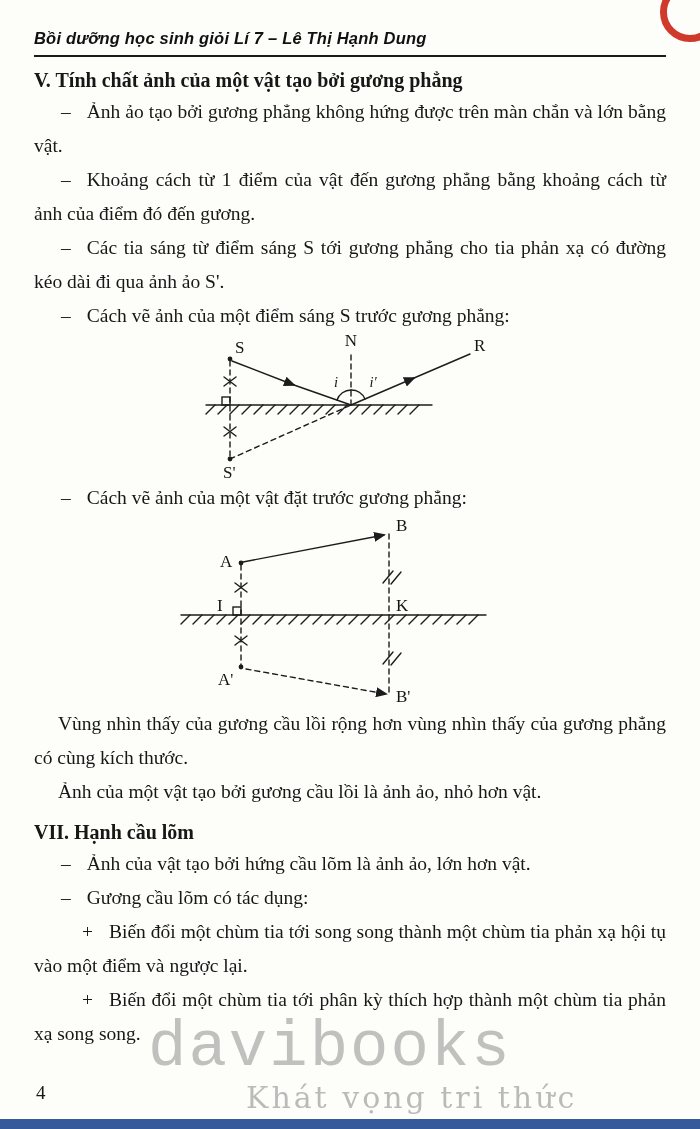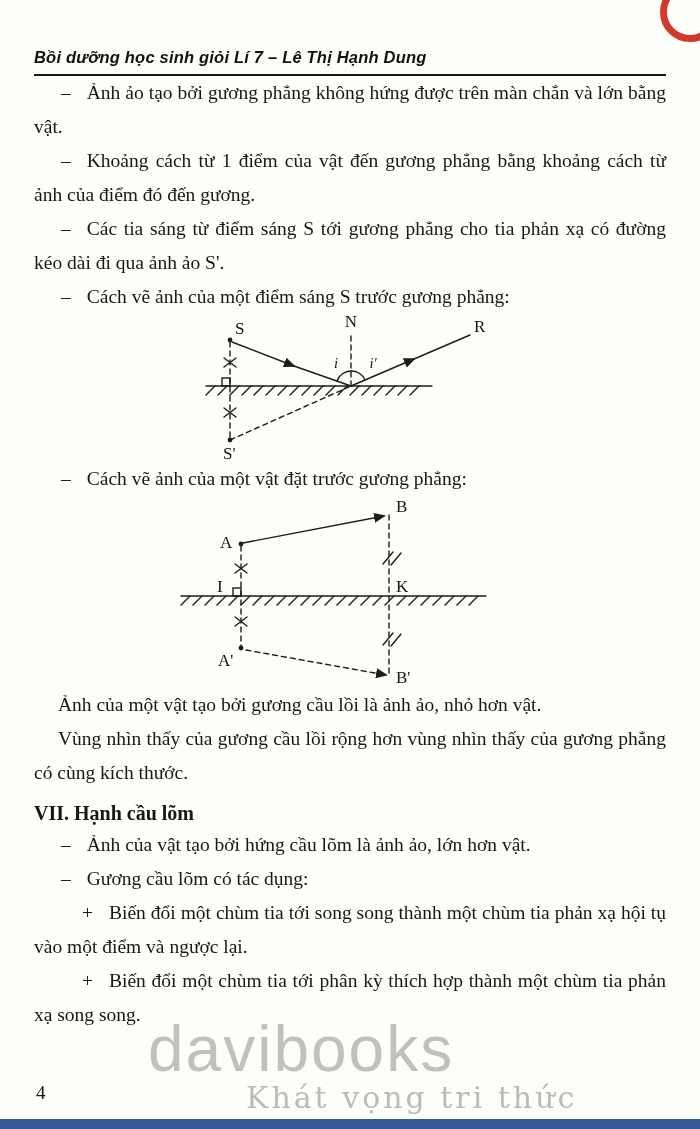--- a/index.html
+++ b/index.html
@@ -3,40 +3,40 @@
 <meta charset="utf-8">
 <style>
   html,body{margin:0;padding:0}
   body{
     width:700px;height:1129px;position:relative;overflow:hidden;
     background:#fdfdfa;color:#171717;
     font-family:"Liberation Serif",serif;
   }
   .content{position:relative;z-index:2;padding:0 34px;}
   .header{
-    padding-top:48px;padding-bottom:7px;border-bottom:2.5px solid #1a1a1a;
+    padding-top:29px;padding-bottom:7px;border-bottom:2.5px solid #1a1a1a;
     font-family:"Liberation Sans",sans-serif;font-style:italic;font-weight:700;
     font-size:16.5px;letter-spacing:.2px;color:#111;
   }
   h2{font-size:20px;line-height:26px;margin:10px 0 2px;font-weight:700;}
   p.para{font-size:19.5px;line-height:34px;text-align:justify;margin:0;}
   p.bullet{text-indent:27px;}
   p.sub{text-indent:48px;}
   p.indent{text-indent:24px;}
   .marker{margin-right:16px;}
   figure{margin:0;}
   figure svg{display:block;}
   .s{stroke:#1c1c1c;stroke-width:1.4;fill:none;stroke-linecap:round;}
   .dash{stroke-dasharray:5 4;}
   .dot{fill:#1c1c1c;stroke:none;}
   svg text{font-family:"Liberation Serif",serif;font-size:17px;fill:#141414;}
   svg text.small{font-size:14.5px;font-style:italic;}
   .wm-brand{
     position:absolute;left:148px;top:1012px;z-index:1;
-    font-family:Liberation Sans, sans-serif;font-size:64px;letter-spacing:2px;
+    font-family:Liberation Mono, monospace;font-size:64px;letter-spacing:2px;
     color:#8f8f8f;opacity:.55;white-space:nowrap;
   }
   .wm-tag{
     position:absolute;left:246px;top:1080px;z-index:1;
     font-family:"DejaVu Serif",serif;font-size:30px;letter-spacing:3px;
     color:#8f8f8f;opacity:.6;white-space:nowrap;
   }
   .pagenum{position:absolute;left:36px;top:1082px;z-index:2;font-size:19px;}
   .bottom-bar{position:absolute;left:0;right:0;bottom:0;height:10px;background:#36599c;z-index:3;}
   .corner-mark{
@@ -46,20 +46,21 @@
 </style>
 </head>
 <body>
 
 <div class="corner-mark"></div>
 
 <div class="content">
 
   <div class="header">Bồi dưỡng học sinh giỏi Lí 7 – Lê Thị Hạnh Dung</div>
 
+  <h2>V. Tính chất ảnh của một vật tạo bởi gương phẳng</h2>
 
   <p class="para bullet"><span class="marker">–</span><span>Ảnh ảo tạo bởi gương phẳng không hứng được trên màn chắn và lớn bằng vật.</span></p>
   <p class="para bullet"><span class="marker">–</span><span>Khoảng cách từ 1 điểm của vật đến gương phẳng bằng khoảng cách từ ảnh của điểm đó đến gương.</span></p>
   <p class="para bullet"><span class="marker">–</span><span>Các tia sáng từ điểm sáng S tới gương phẳng cho tia  phản xạ có đường kéo dài đi qua ảnh ảo S'.</span></p>
   <p class="para bullet"><span class="marker">–</span><span>Cách vẽ ảnh của một điểm sáng S trước gương phẳng:</span></p>
 
   <figure>
     <svg width="640" height="148" viewBox="0 0 640 148">
       <defs>
         <marker id="ah1" markerWidth="12" markerHeight="10" refX="10" refY="5" orient="auto" markerUnits="userSpaceOnUse">
@@ -134,22 +135,22 @@
 
       <text x="186" y="52">A</text>
       <text x="362" y="16">B</text>
       <text x="183" y="96">I</text>
       <text x="362" y="96">K</text>
       <text x="184" y="170">A'</text>
       <text x="362" y="187">B'</text>
     </svg>
   </figure>
 
+  <p class="para indent">Vùng nhìn thấy của gương cầu lồi rộng hơn vùng nhìn thấy của gương phẳng có cùng kích thước.</p>
   <p class="para indent">Ảnh của một vật tạo bởi gương cầu lồi là ảnh ảo, nhỏ hơn vật.</p>
-  <p class="para indent">Vùng nhìn thấy của gương cầu lồi rộng hơn vùng nhìn thấy của gương phẳng có cùng kích thước.</p>
 
   <h2>VII. Hạnh cầu lõm</h2>
   <p class="para bullet"><span class="marker">–</span><span>Ảnh của vật tạo bởi hứng cầu lõm là ảnh ảo, lớn hơn vật.</span></p>
   <p class="para bullet"><span class="marker">–</span><span>Gương cầu lõm có tác dụng:</span></p>
   <p class="para sub"><span class="marker">+</span><span>Biến đổi một chùm tia tới song song thành một chùm tia phản xạ hội tụ vào một điểm và ngược lại.</span></p>
   <p class="para sub"><span class="marker">+</span><span>Biến đổi một chùm tia tới phân kỳ thích hợp thành một chùm tia phản xạ song song.</span></p>
 
 </div>
 
 <div class="wm-brand">davibooks</div>

